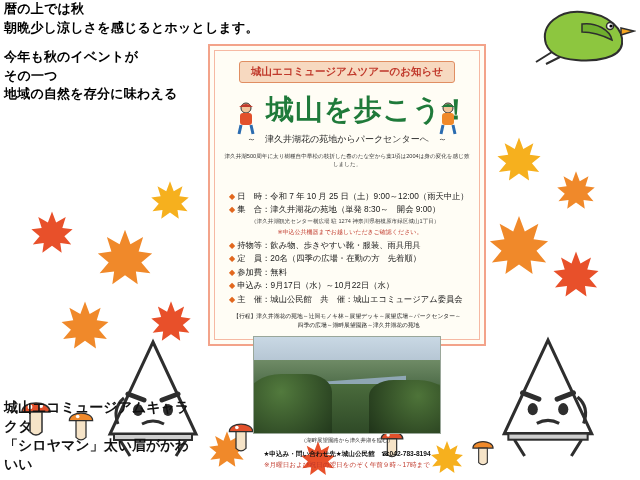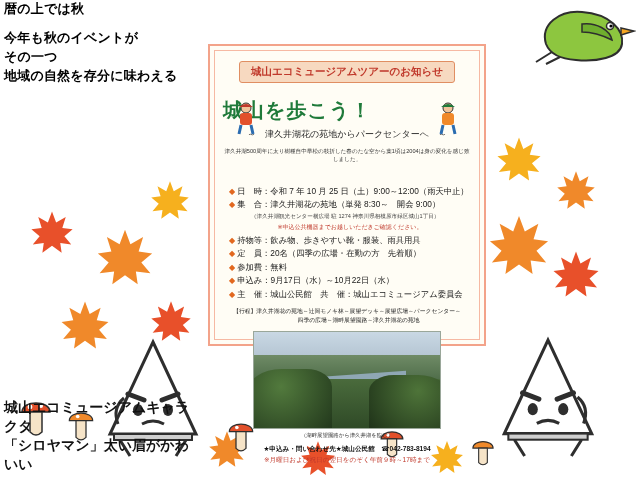--- a/index.html
+++ b/index.html
@@ -14,22 +14,22 @@
   .intro .gap{height:10px;}
 
   
   .flyer{position:absolute;left:208px;top:44px;width:278px;height:302px;
          background:#fffdf5;border:2px solid #f3a38a;box-sizing:border-box;}
   .flyer-inner{position:absolute;left:4px;top:4px;right:4px;bottom:4px;
                border:1px solid #f6b9a3;box-sizing:border-box;padding:6px 8px;}
   .ribbon{margin:4px auto 0;width:214px;text-align:center;background:#f7d9c0;
           border:1px solid #e08e62;border-radius:3px;color:#c0392b;font-weight:bold;
           font-size:10.5px;padding:3px 0;}
-  .bigtitle{text-align:left;color:#1f7a3a;font-weight:bold;font-size:20px;
-            margin-top:14px;letter-spacing:1px;}
+  .bigtitle{text-align:right;color:#1f7a3a;font-weight:bold;font-size:28px;
+            margin-top:8px;letter-spacing:1px;}
   .subtitle{text-align:center;color:#2b2b2b;font-size:9px;margin-top:4px;}
   .leadline{font-size:5.6px;color:#333;text-align:center;margin-top:6px;line-height:1.5;}
 
   .rows{margin-top:21px;padding-left:6px;}
   .row{font-size:8.3px;color:#1a1a1a;line-height:1.55;white-space:nowrap;}
   .row .bul{color:#e2681f;font-size:8px;margin-right:2px;}
   .sub{font-size:5.6px;color:#444;padding-left:22px;line-height:1.5;white-space:nowrap;}
   .note{font-size:6px;color:#c0392b;text-align:center;margin:3px 0 2px;}
 
   .course{margin-top:6px;font-size:5.8px;color:#222;line-height:1.6;text-align:center;}
@@ -67,20 +67,21 @@
   .bird{position:absolute;right:4px;top:4px;}
   .mush{position:absolute;}
 </style>
 </head>
 <body>
 
 <div class="root">
 
   <div class="intro">
     <div class="ln">暦の上では秋</div>
+    <div class="ln">朝晩少し涼しさを感じるとホッとします。</div>
     <div class="gap"></div>
     <div class="ln">今年も秋のイベントが</div>
     <div class="ln">その一つ</div>
     <div class="ln">地域の自然を存分に味わえる</div>
   </div>
 
   <div class="bird">
     <svg width="110" height="62" viewBox="0 0 110 62">
       <path d="M20 40 C14 20 34 6 56 8 C84 10 98 26 96 40 C94 54 70 58 50 56 C34 55 24 50 20 40 Z" fill="#8dc63f" stroke="#2e2e2e" stroke-width="2"></path>
       <path d="M56 20 C70 18 84 26 86 36 C78 32 66 28 56 28 Z" fill="#6fae2e" stroke="#2e2e2e" stroke-width="1.5"></path>

